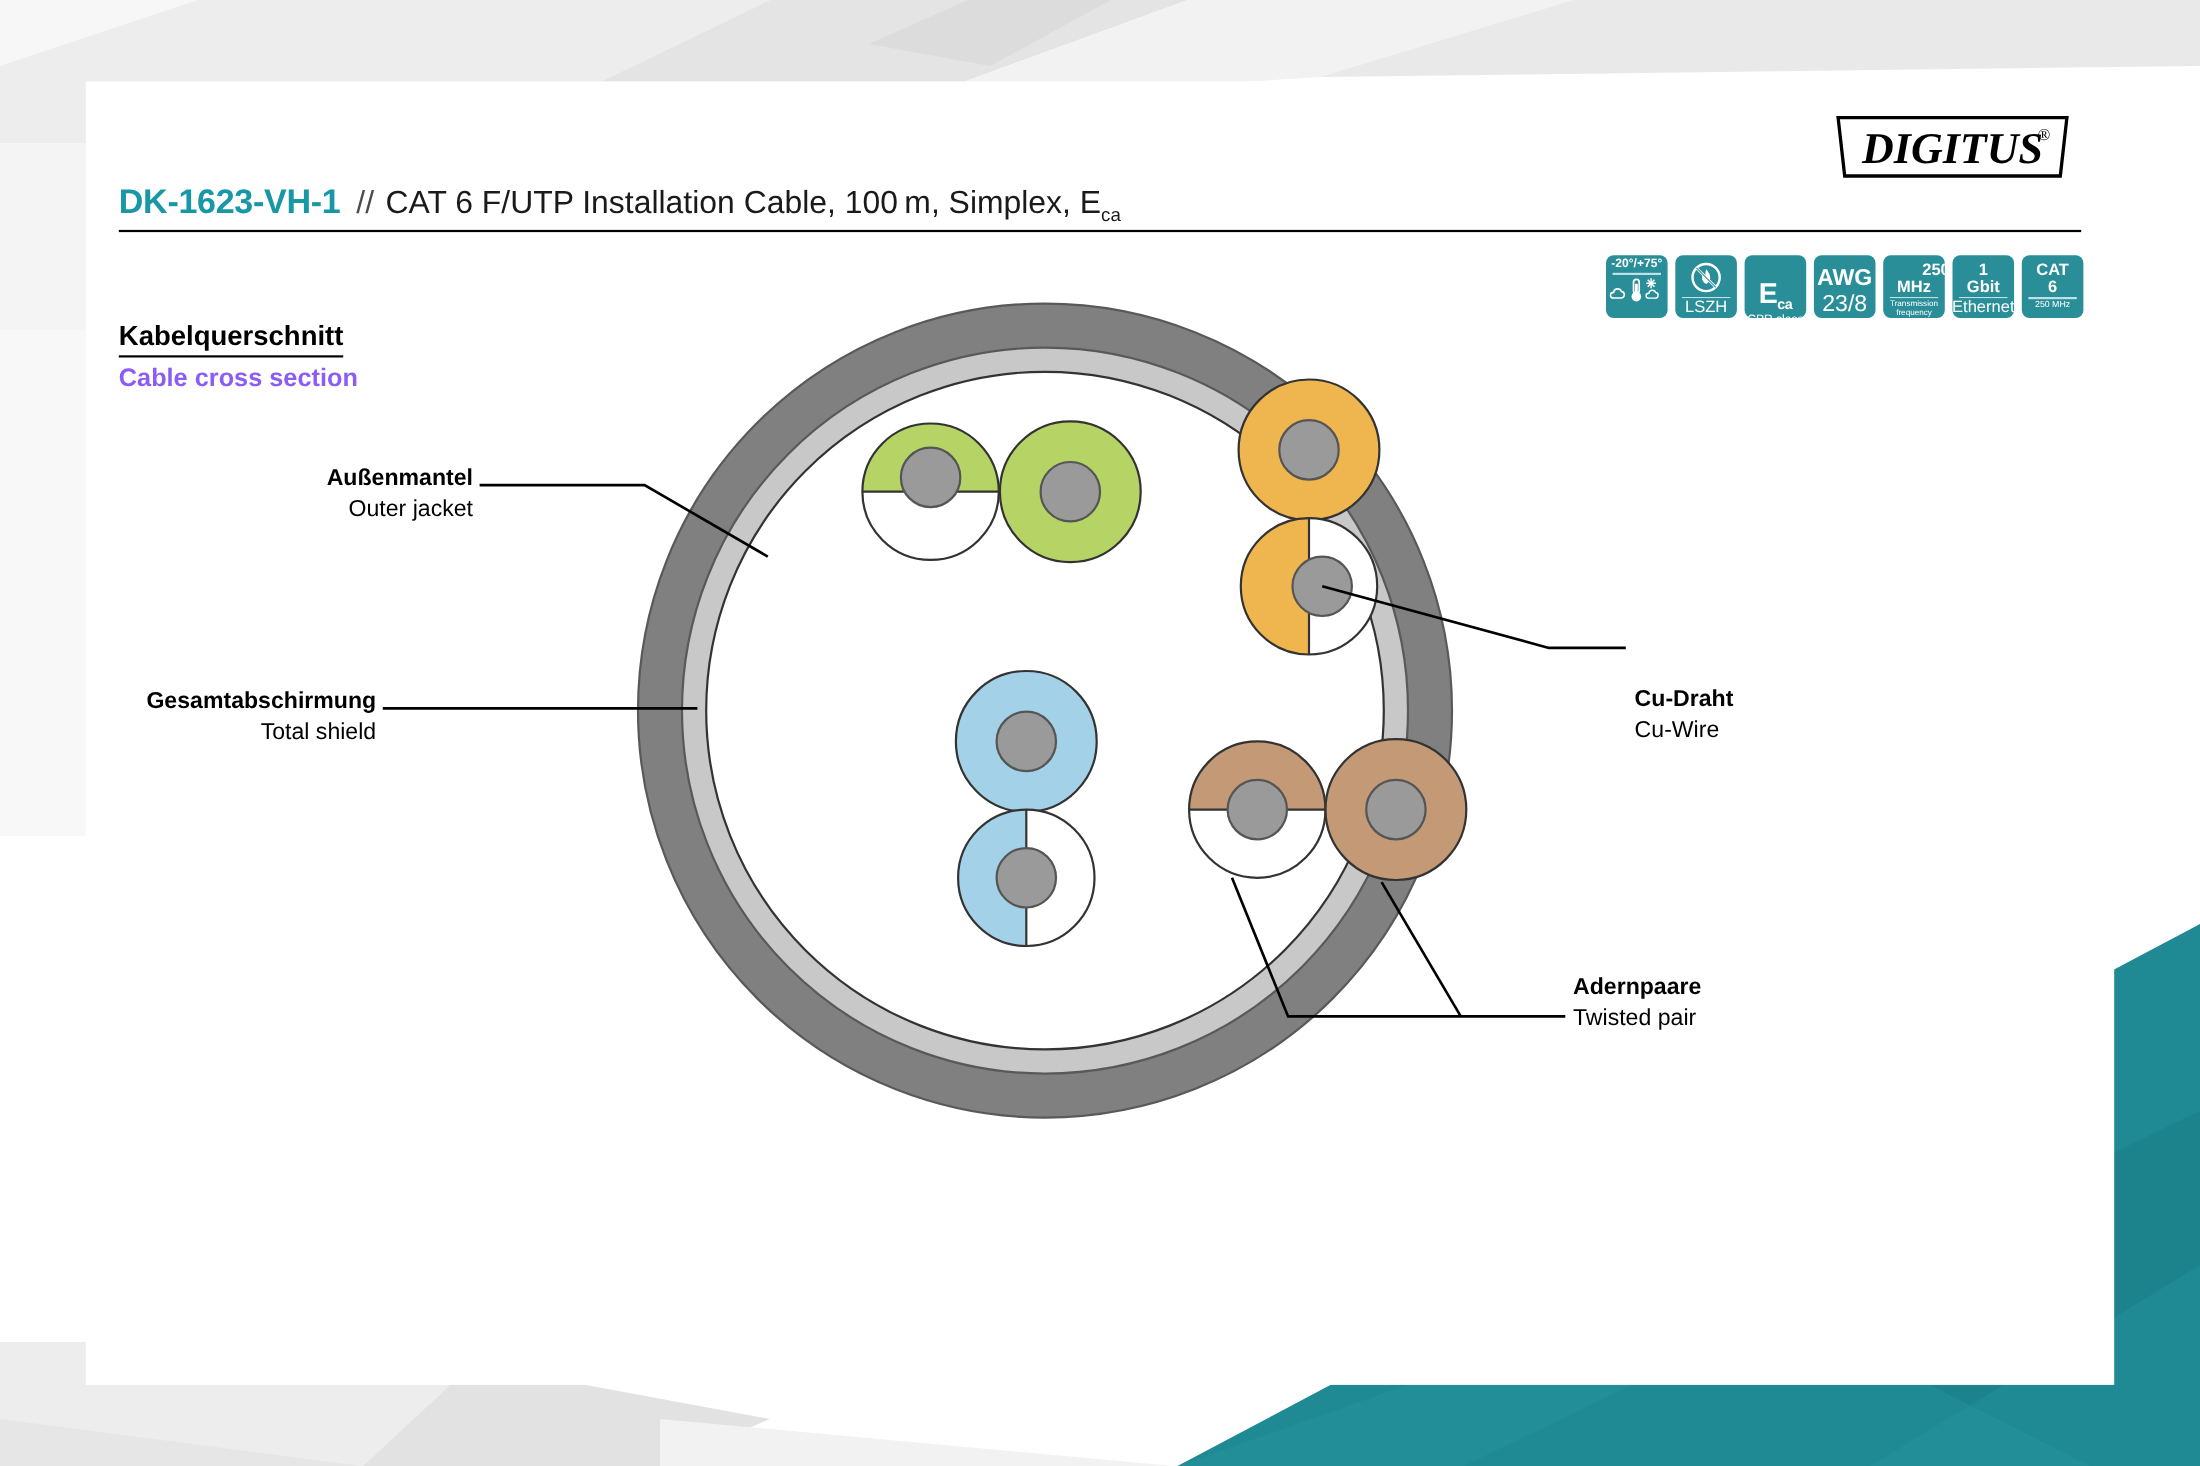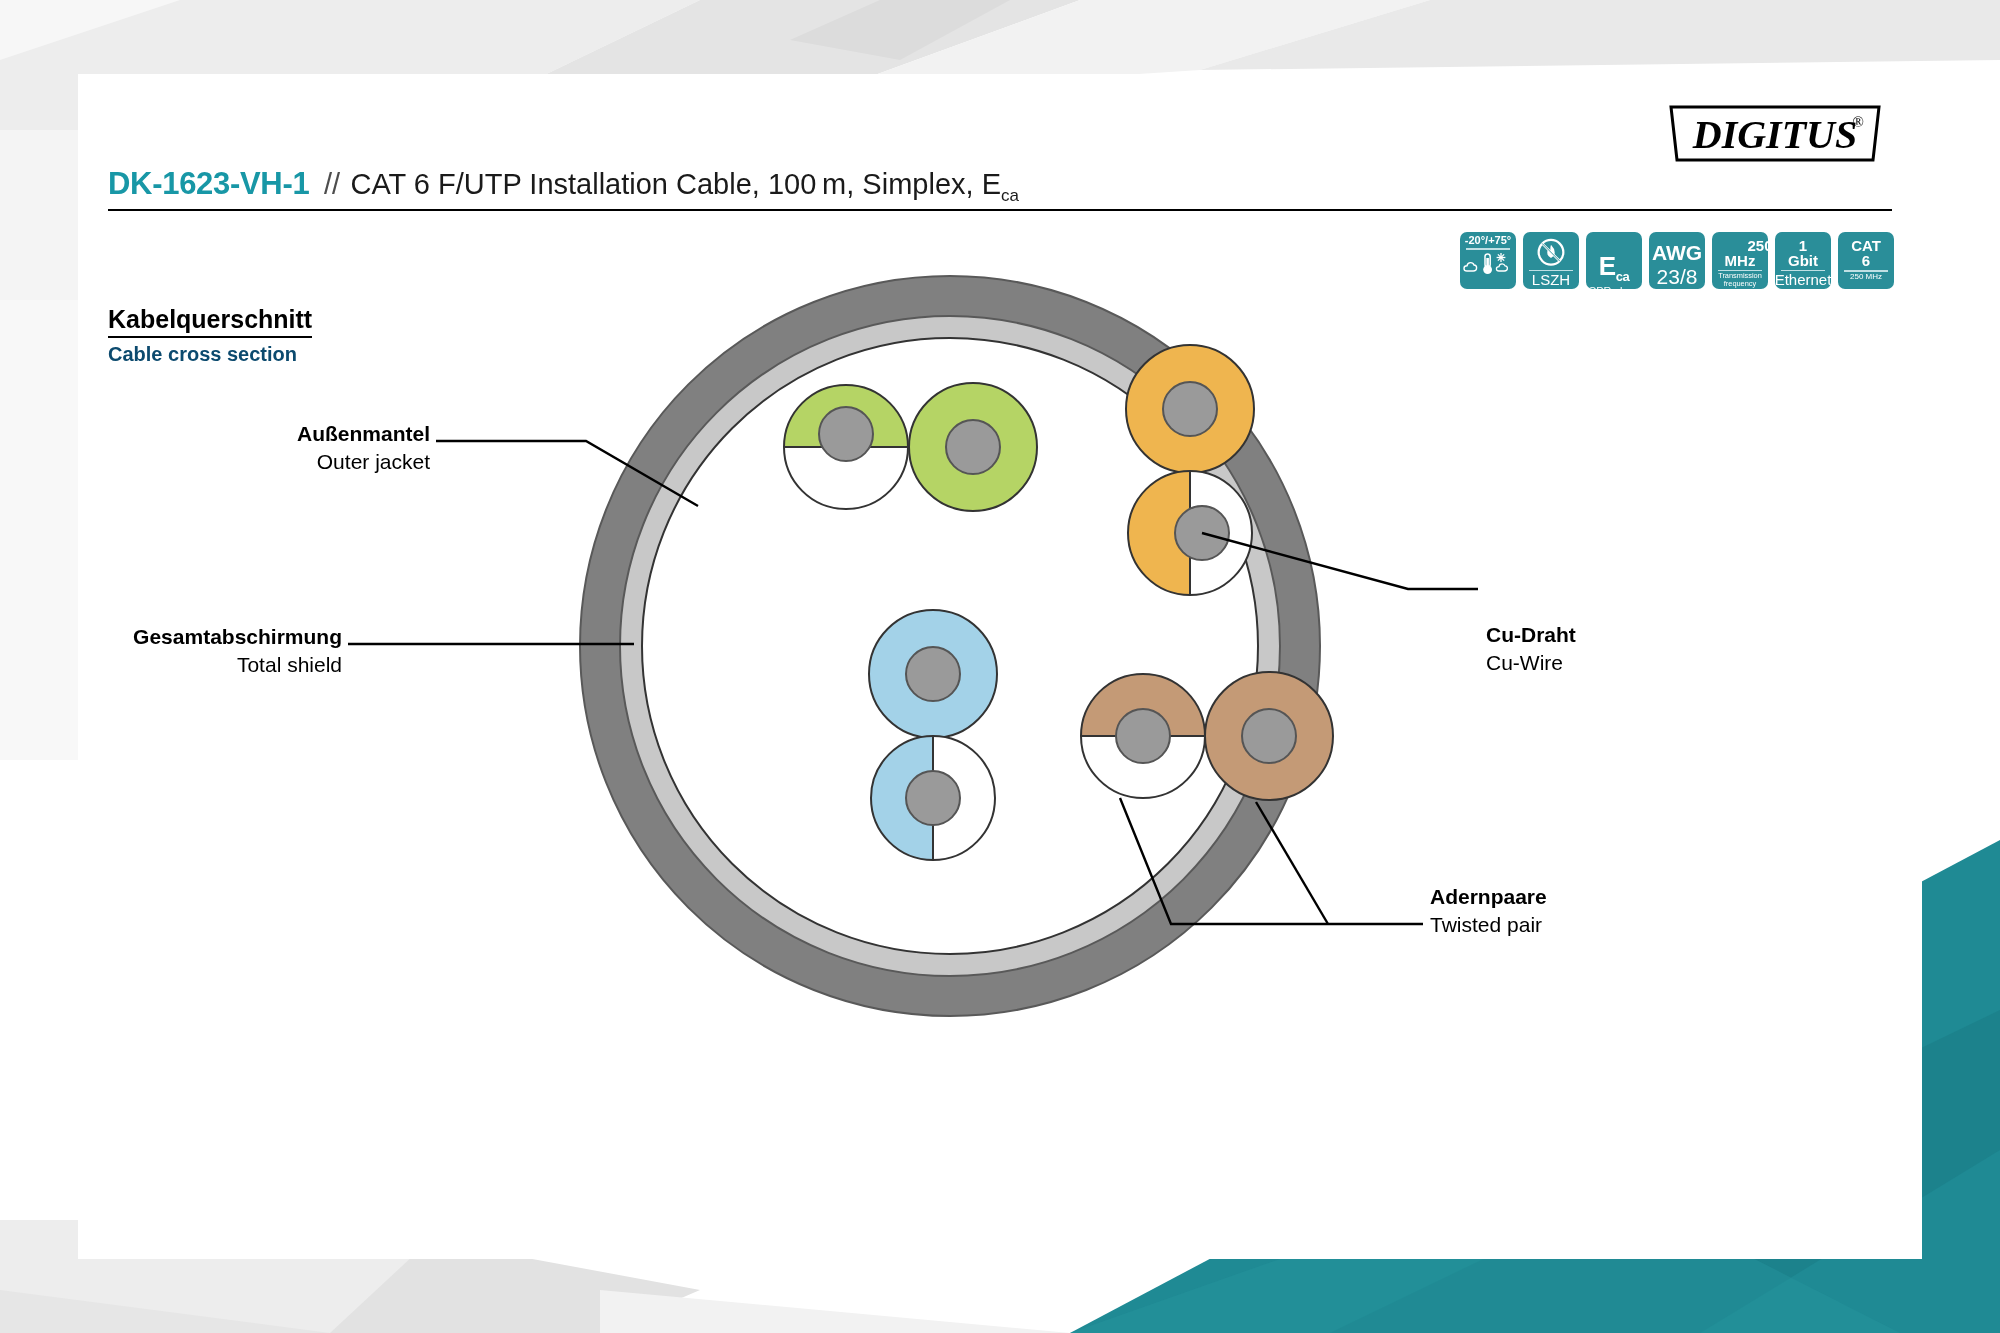--- a/index.html
+++ b/index.html
@@ -69,28 +69,28 @@
   }
   .b-temp-top { font-size: 11px; }
   .b-big { font-size: 21px; }
   .b-mid { font-size: 15px; }
   .b-small { font-size: 11px; }
   .b-tiny { font-size: 7.4px; line-height: 1.15; }
   .b-eca { font-size: 26px; font-weight: bold; letter-spacing: -0.5px; }
   .b-eca sub { font-size: 13px; }
   .icon-svg { display:block; }
   
-  .sec-head { position: absolute; left: 30px; top: 231px; }
+  .sec-head { position: absolute; left: 30px; top: 218px; }
   .sec-de {
     font-size: 25px; font-weight: bold; color: #000;
     border-bottom: 2px solid #000;
     display: inline-block; padding-bottom: 2px;
   }
   .sec-en {
-    font-size: 20px; font-weight: bold; color: #0c4a6e;
+    font-size: 23px; font-weight: bold; color: #8b5cf6;
     margin-top: 5px;
   }
   
   .diagram {
     position: absolute; left: 0; top: 170px;
     width: 1844px; height: 900px;
   }
   .diagram svg { display: block; width: 100%; height: 100%; }
 </style>
 </head>

